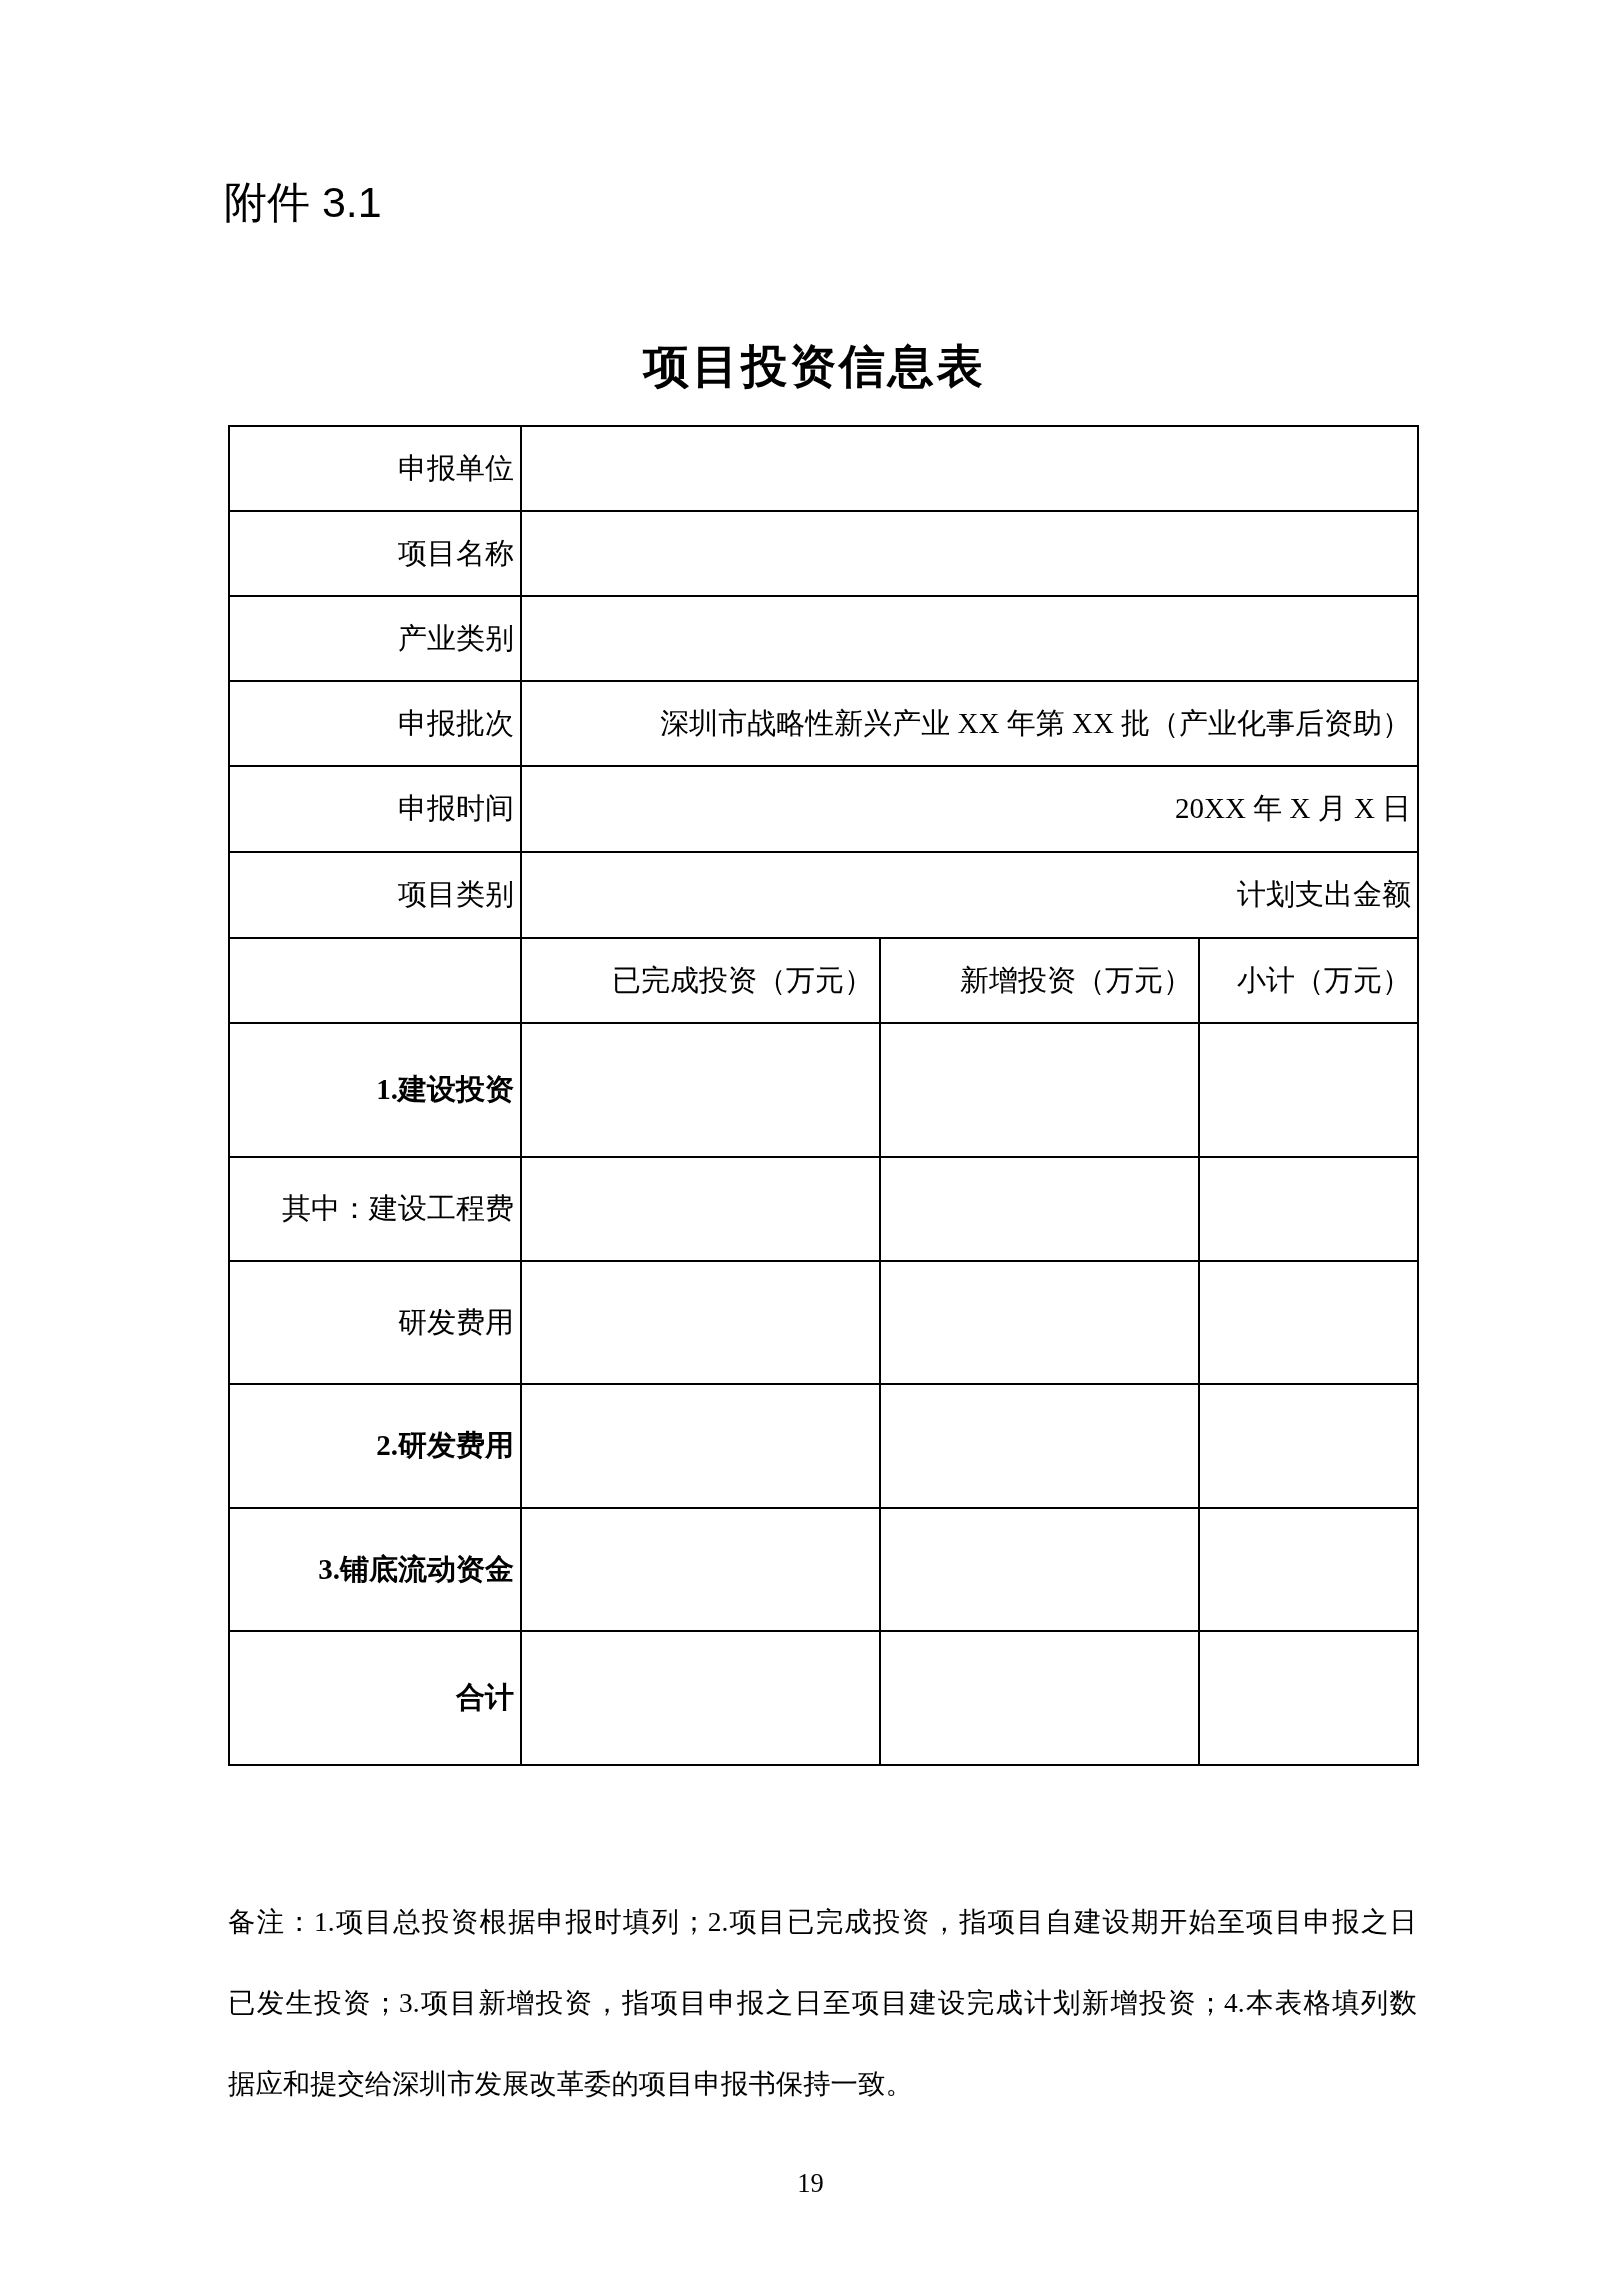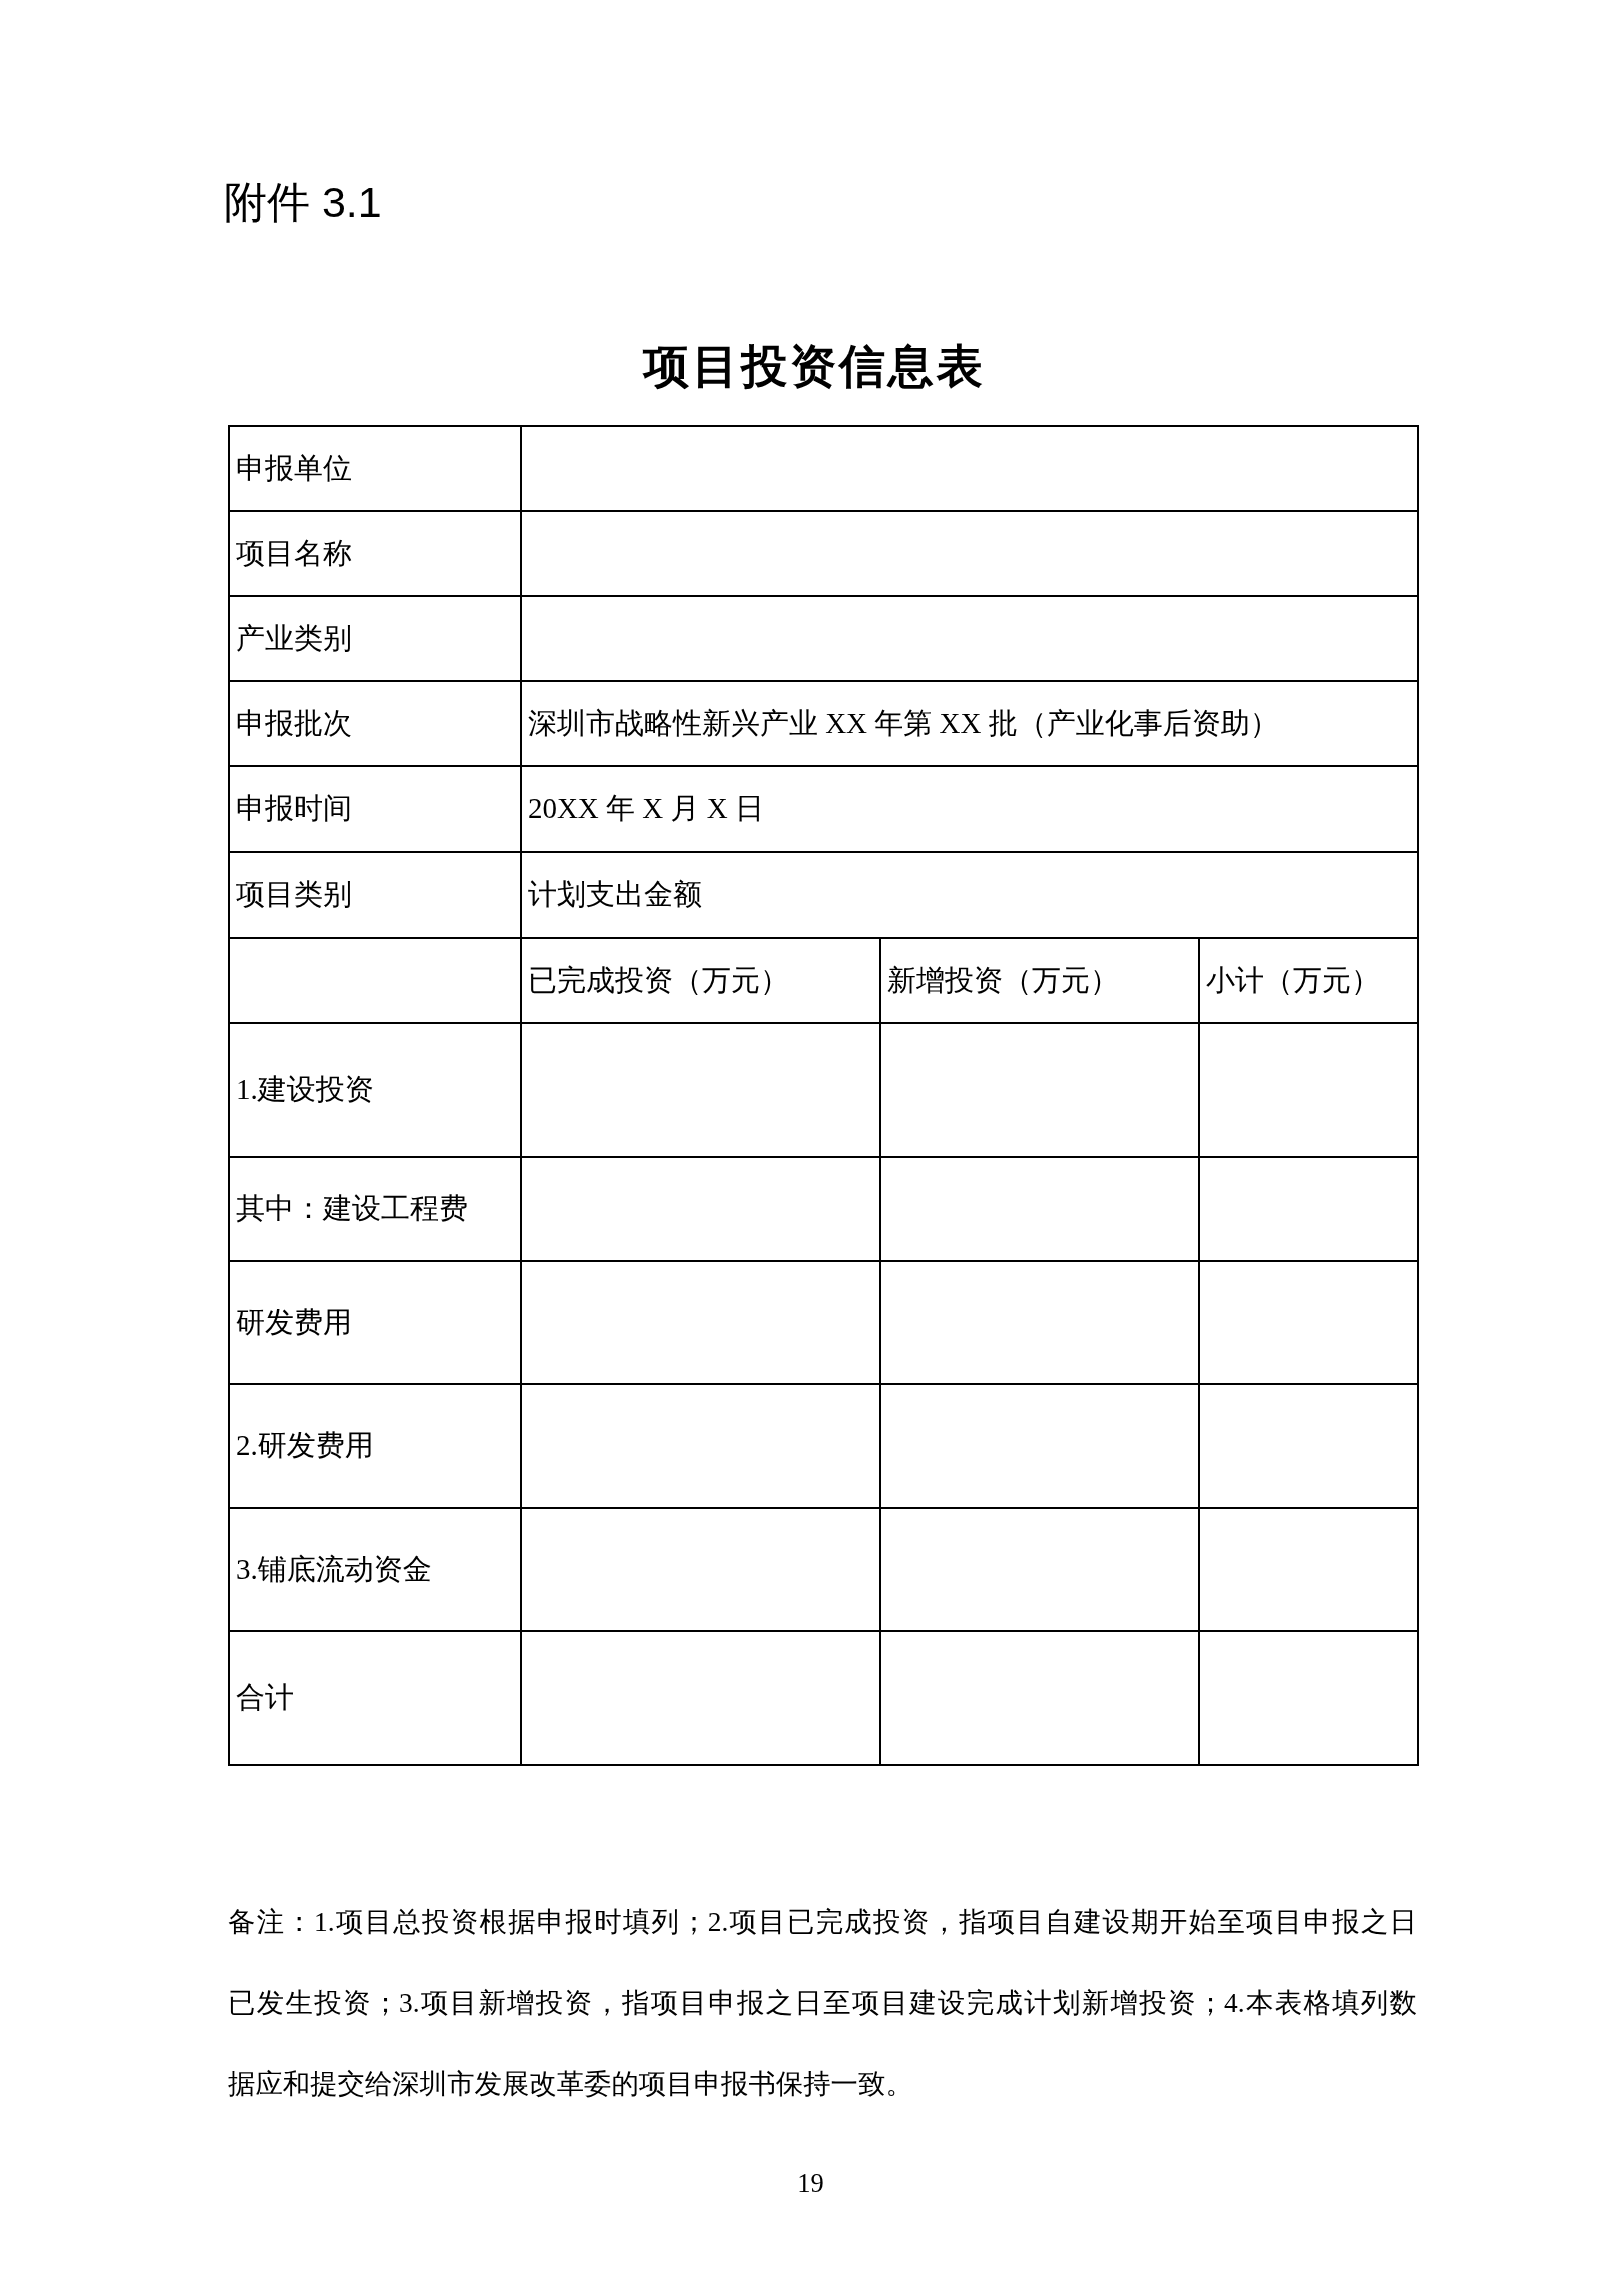--- a/index.html
+++ b/index.html
@@ -20,24 +20,24 @@
     margin:4px; text-align:center;
     font-size:46px; font-weight:bold; letter-spacing:2.9px;
   }
   table.form {
     position:absolute; left:228px; top:425px;
     width:1188px;
     border-collapse:collapse; table-layout:fixed;
   }
   table.form td {
     border:2.9px solid #000;
-    text-align:left; vertical-align:middle;
+    text-align:right; vertical-align:middle;
     font-size:29px; padding:0 5.9px; overflow:hidden;
   }
-  table.form td.em { font-weight:normal; }
+  table.form td.em { font-weight:bold; }
   .notes {
     position:absolute; left:228px; top:1882px; width:1189px;
     font-size:27.4px; line-height:81px;
   }
   .note-line { white-space:nowrap; }
   .note-justify { text-align:justify; text-align-last:justify; white-space:normal; }
   .page-number {
     position:absolute; left:0; top:2125px; width:100%;
     text-align:center; font-size:26.5px;margin-top:43px;
   }

